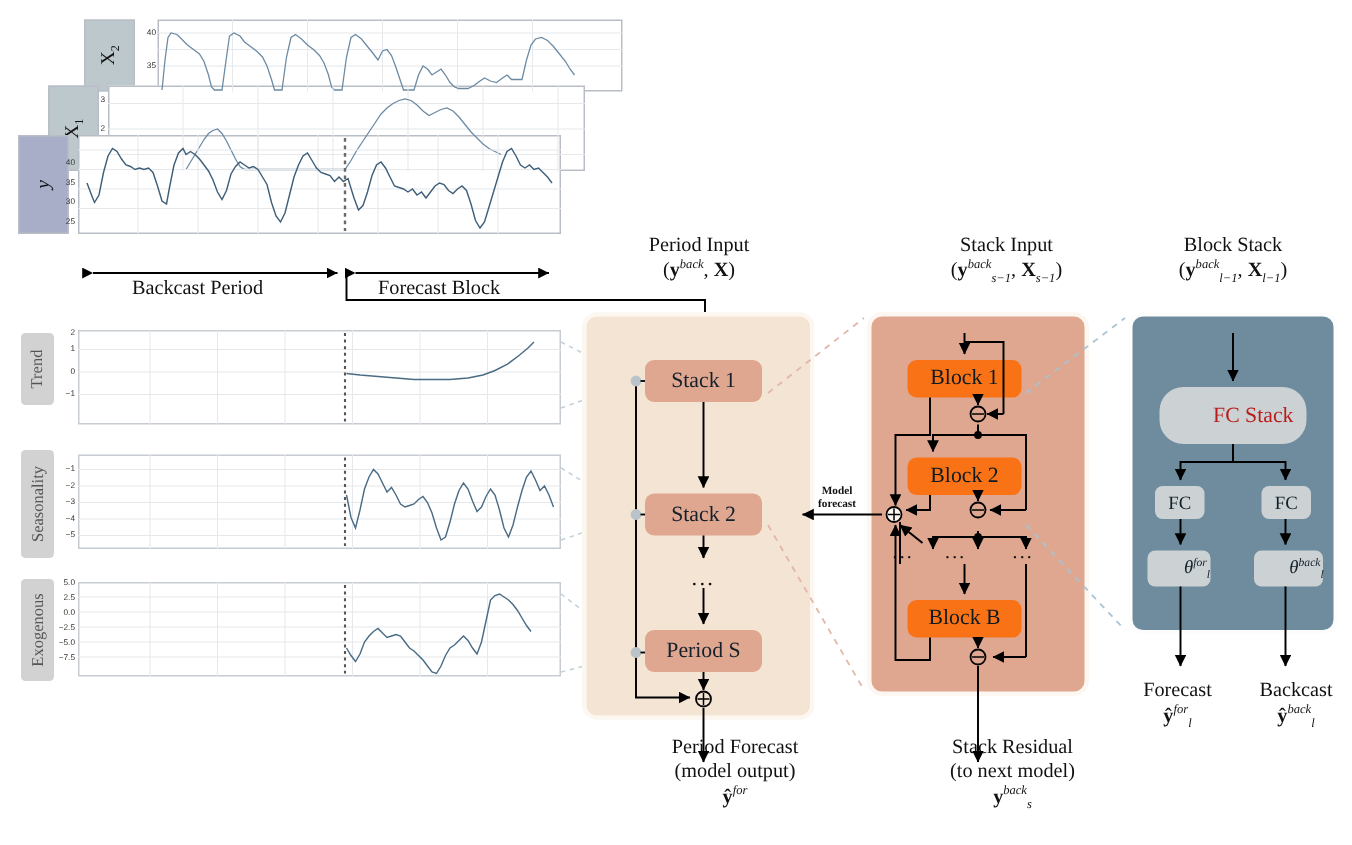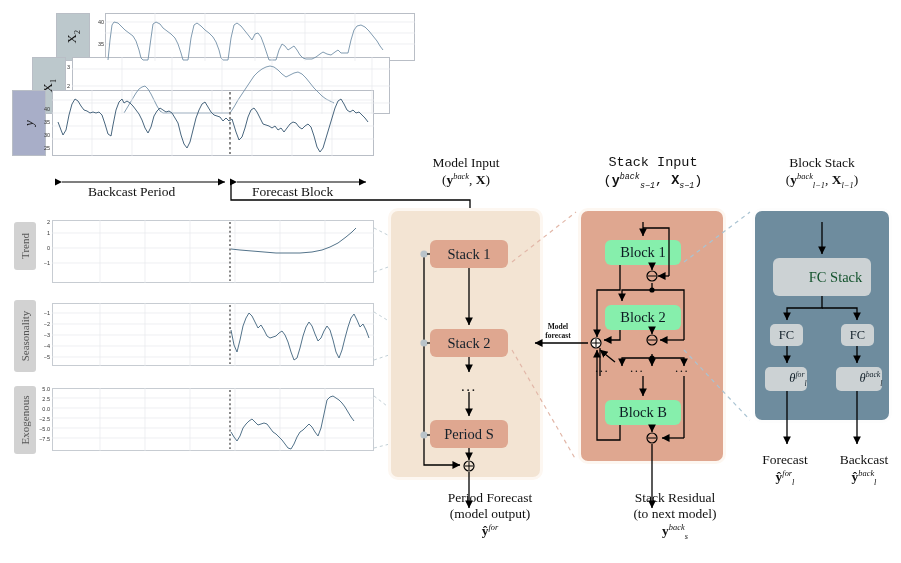--- a/index.html
+++ b/index.html
@@ -19,22 +19,22 @@
   .dlabel{position:absolute;background:#d2d2d2;display:flex;align-items:center;justify-content:center;}
   
   .bigpanel{position:absolute;box-sizing:border-box;border-radius:10px;}
   .panel-model{background:#f3e4d3;border:3px solid #fdf7f1;}
   .panel-stack{background:#dfa790;border:3px solid #fdf7f1;}
   .panel-block{background:#6e8c9e;border:3px solid #fdfdfd;}
   
   .nodebox{position:absolute;display:flex;align-items:center;justify-content:center;
            border-radius:6px;font-size:14.5px;white-space:nowrap;box-sizing:border-box;}
   .box-stack{background:#dfa790;color:#14212b;}
-  .box-block{background:#86efac;color:#0d1a22;}
-  .box-fc{background:#ccd2d4;color:#14532d;border-radius:6px;padding-left:27px;}
+  .box-block{background:#f97316;color:#0d1a22;}
+  .box-fc{background:#ccd2d4;color:#b91c1c;border-radius:16px;padding-left:27px;}
   .box-fcsmall{background:#ccd2d4;color:#12202a;border-radius:5px;font-size:12.5px;}
   .box-theta{background:#ccd2d4;color:#12202a;border-radius:5px;font-size:12.5px;padding-left:24px;}
   
   .caption{position:absolute;text-align:center;font-size:13.5px;line-height:1.22;white-space:nowrap;}
   .smallcap{position:absolute;font-size:7.5px;font-weight:bold;line-height:1.25;
             font-family:"Liberation Serif",serif;white-space:nowrap;}
   .ellip{position:absolute;font-size:15px;letter-spacing:1.5px;color:#111;}
   sup{font-size:.62em;font-style:italic;}
   sub{font-size:.62em;font-style:italic;}
   .ital{font-style:italic;}
@@ -237,21 +237,21 @@
 <div class="axlab" style="left:28px;top:386px;width:22px;">5.0</div>
 <div class="axlab" style="left:28px;top:396px;width:22px;">2.5</div>
 <div class="axlab" style="left:28px;top:406px;width:22px;">0.0</div>
 <div class="axlab" style="left:28px;top:416px;width:22px;">−2.5</div>
 <div class="axlab" style="left:28px;top:426px;width:22px;">−5.0</div>
 <div class="axlab" style="left:28px;top:436px;width:22px;">−7.5</div>
 
 <div class="bigpanel panel-model" style="left:388px;top:208px;width:155px;height:272px;"></div>
 
 <div class="caption" style="left:400px;top:155px;width:132px;">
-  <span>Model Input</span><br>
+  <span>Period Input</span><br>
   <span>(<b>y</b><sup>back</sup>, <b>X</b>)</span>
 </div>
 
 <div class="nodebox box-stack" style="left:430px;top:240px;width:78px;height:28px;">
   <span>Stack 1</span>
 </div>
 <div class="nodebox box-stack" style="left:430px;top:329px;width:78px;height:28px;">
   <span>Stack 2</span>
 </div>
 <div class="nodebox box-stack" style="left:430px;top:420px;width:78px;height:28px;">
@@ -260,21 +260,21 @@
 <div class="ellip" style="left:461px;top:378px;">...</div>
 
 <div class="caption" style="left:400px;top:490px;width:180px;text-align:center;">
   <span>Period Forecast</span><br>
   <span>(model output)</span><br>
   <span><b>ŷ</b><sup>for</sup></span>
 </div>
 
 <div class="bigpanel panel-stack" style="left:578px;top:208px;width:148px;height:256px;"></div>
 
-<div class="caption" style="left:590px;top:155px;width:126px;font-family:Liberation Mono, monospace;">
+<div class="caption" style="left:608px;top:155px;width:126px;">
   <span>Stack Input</span><br>
   <span>(<b>y</b><sup>back</sup><sub>s−1</sub>, <b>X</b><sub>s−1</sub>)</span>
 </div>
 
 <div class="nodebox box-block" style="left:605px;top:240px;width:76px;height:25px;">
   <span>Block 1</span>
 </div>
 <div class="nodebox box-block" style="left:605px;top:305px;width:76px;height:25px;">
   <span>Block 2</span>
 </div>

